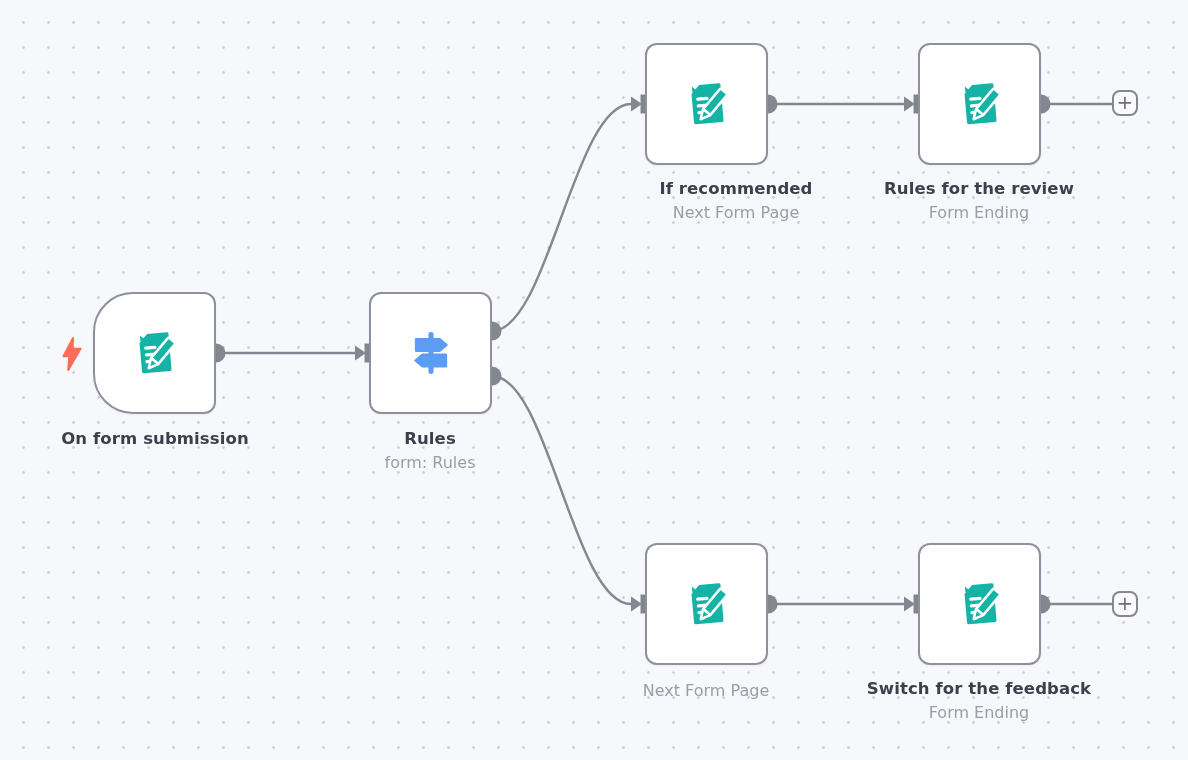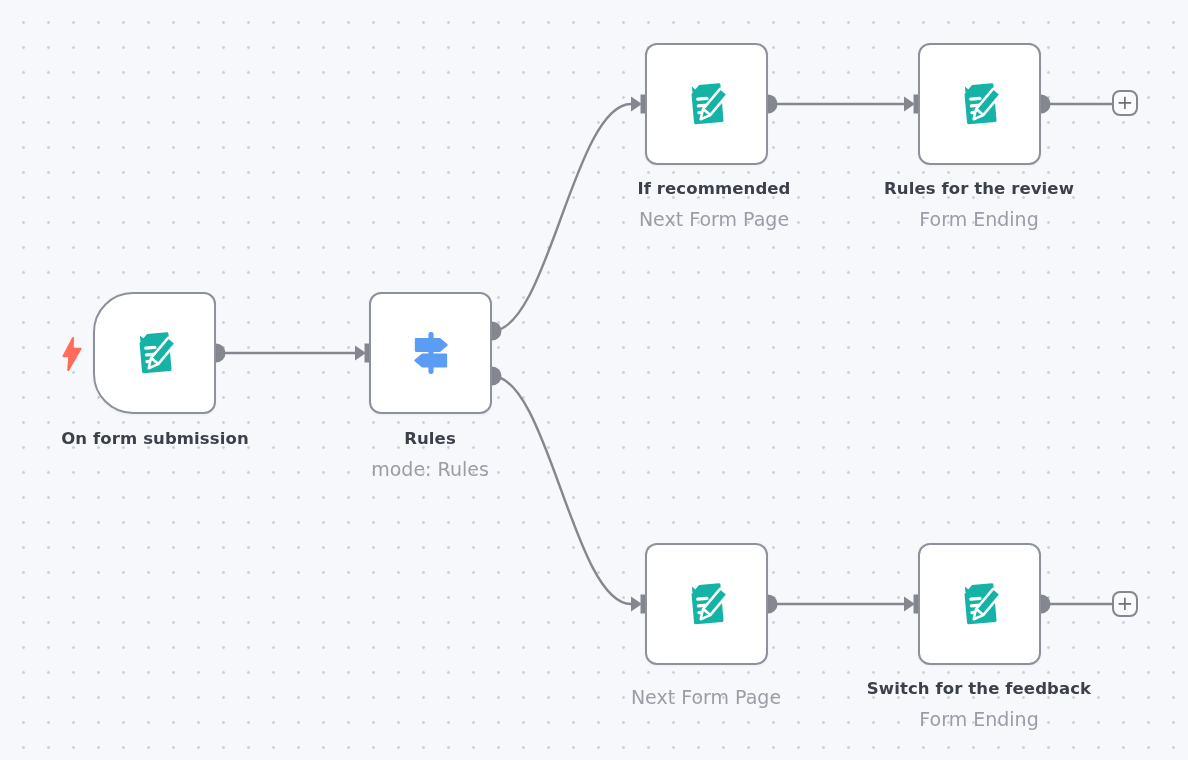--- a/index.html
+++ b/index.html
@@ -40,24 +40,24 @@
     pointer-events:none;
   }
   .label .title{
     font-size:16.5px;
     font-weight:bold;
     color:#3b404b;
     line-height:22px;
     letter-spacing:.1px;
   }
   .label .subtitle{
-    font-size:19px;
+    font-size:16px;
     color:#9a9da7;
     line-height:20px;
-    margin-top:9px;
+    margin-top:3px;
   }
   .bolt{position:absolute;left:61px;top:337px;}
   .add-btn{
     position:absolute;
     width:26px;height:26px;
     box-sizing:border-box;
     background:#fbfbfd;
     border:2px solid #84878f;
     border-radius:8px;
     display:flex;align-items:center;justify-content:center;
@@ -133,39 +133,39 @@
 
   <div class="node" style="left:369px;top:292px">
     <svg width="56" height="56" viewBox="0 0 52 52">
       <rect x="23.6" y="6.5" width="4.8" height="39" rx="2" fill="#5b9cf5"></rect>
       <polygon points="12,13 34,13 40.5,18.5 34,24 12,24" fill="#5b9cf5" stroke="#5b9cf5" stroke-width="2" stroke-linejoin="round"></polygon>
       <polygon points="40,27.5 18,27.5 11.5,33 18,38.5 40,38.5" fill="#5b9cf5" stroke="#5b9cf5" stroke-width="2" stroke-linejoin="round"></polygon>
     </svg>
   </div>
   <div class="label" style="left:270px;top:428px">
     <div class="title">Rules</div>
-    <div class="subtitle">mode: Rules</div>
+    <div class="subtitle">form: Rules</div>
   </div>
 
   <div class="node" style="left:645px;top:43px">
     <svg width="54" height="54" viewBox="0 0 52 52">
       <g transform="rotate(-5 26 26)">
         <path fill="#14b3a6" d="M 20 7 L 39 7 Q 40.5 7 40.5 8.5 L 40.5 43 Q 40.5 44.5 39 44.5 L 13.5 44.5 Q 12 44.5 12 43 L 12 15 Z"></path>
         <polygon fill="#14b3a6" points="13,8 13,13.4 18.4,13.4"></polygon>
         <rect x="16" y="19" width="12" height="3.2" rx="1.6" fill="#fff"></rect>
         <rect x="16" y="25.5" width="12" height="3.2" rx="1.6" fill="#fff"></rect>
         <rect x="16" y="32" width="8" height="3.2" rx="1.6" fill="#fff"></rect>
         <g transform="rotate(45 31 27)">
           <rect x="27" y="10" width="9" height="26" rx="1.5" fill="#14b3a6" stroke="#fff" stroke-width="2.4"></rect>
           <path d="M 27 36 L 36 36 L 31.5 45 Z" fill="#14b3a6" stroke="#fff" stroke-width="2.4" stroke-linejoin="round"></path>
         </g>
       </g>
     </svg>
   </div>
-  <div class="label" style="left:554px;top:178px">
+  <div class="label" style="left:576px;top:178px">
     <div class="title">If recommended</div>
     <div class="subtitle">Next Form Page</div>
   </div>
 
   <div class="node" style="left:918px;top:43px">
     <svg width="54" height="54" viewBox="0 0 52 52">
       <g transform="rotate(-5 26 26)">
         <path fill="#14b3a6" d="M 20 7 L 39 7 Q 40.5 7 40.5 8.5 L 40.5 43 Q 40.5 44.5 39 44.5 L 13.5 44.5 Q 12 44.5 12 43 L 12 15 Z"></path>
         <polygon fill="#14b3a6" points="13,8 13,13.4 18.4,13.4"></polygon>
         <rect x="16" y="19" width="12" height="3.2" rx="1.6" fill="#fff"></rect>

